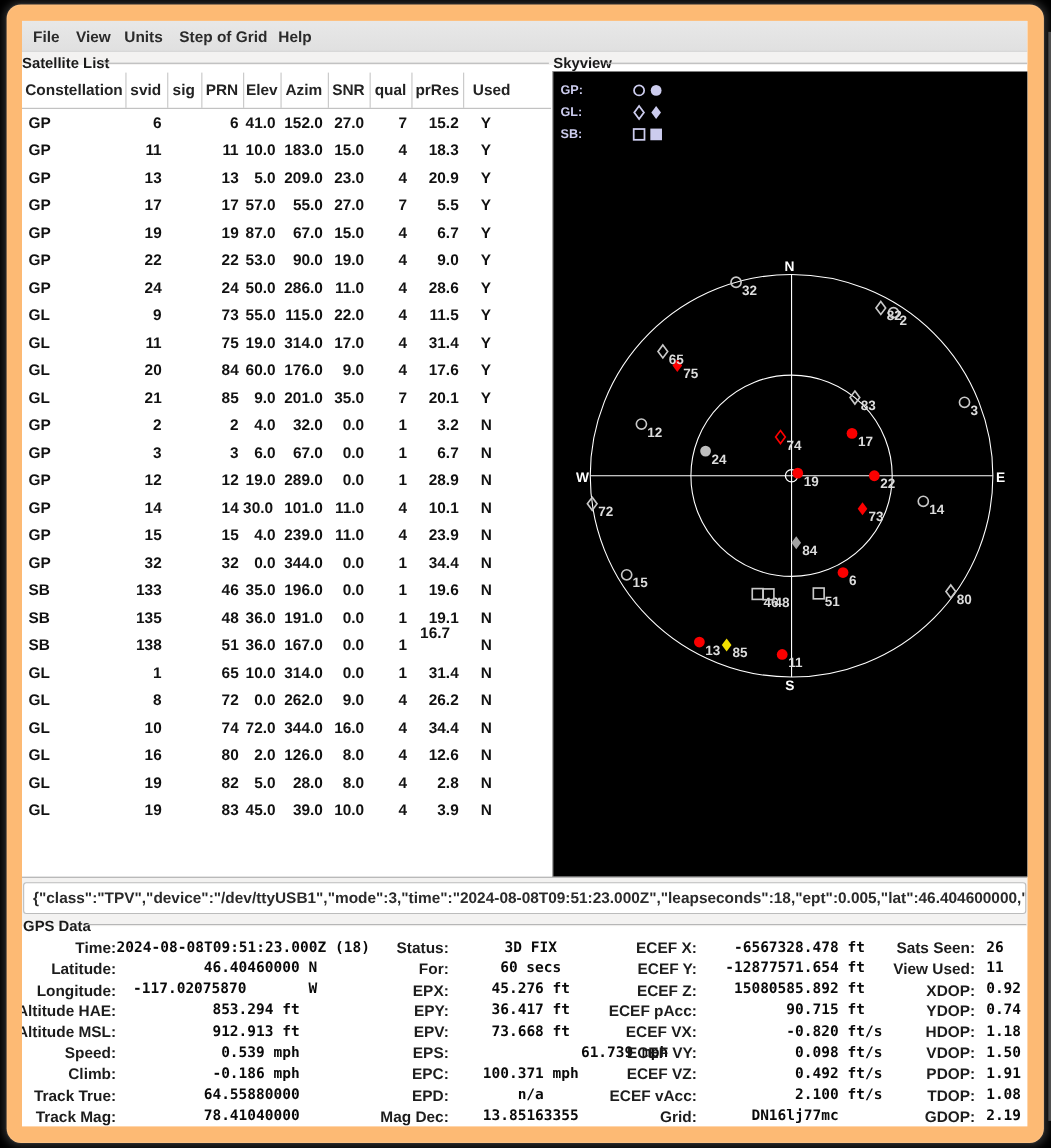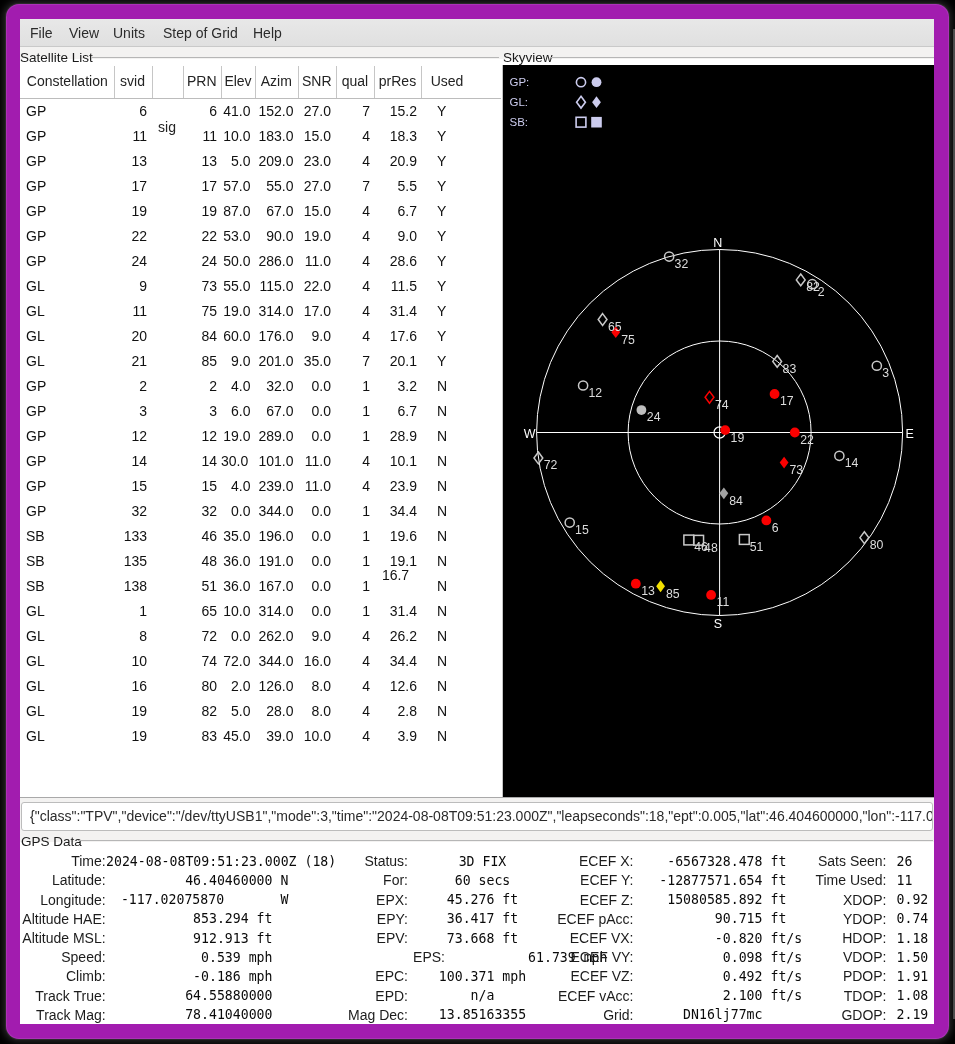--- a/index.html
+++ b/index.html
@@ -1,21 +1,21 @@
 <!DOCTYPE html>
 <html><head>
 <meta charset="utf-8">
 <style>
   * { margin:0; padding:0; box-sizing:border-box; }
   html,body { width:955px; height:1044px; background:#000; overflow:hidden;
     font-family:"Liberation Sans", sans-serif; }
   #window { position:absolute; left:6px; top:4px; width:943px; height:1035px;
-    background:#a21caf; border-radius:13px;
+    background:#fdba74; border-radius:13px;
     box-shadow: inset 0 0 0 1px rgba(255,255,255,0.10), 0 0 0 1px #2a2a2a,
-      0 0 7px 3px rgba(130,130,130,0.30); }
+      0 0 7px 3px rgba(130,130,130,0.30); font-weight: bold; }
   #edge-glow { position:absolute; left:947px; top:25px; width:8px; height:990px;
     background:linear-gradient(90deg, #4a4a4a, #5f5f5f); }
   #content { position:absolute; left:14px; top:15px; width:914px; height:1004.5px;
     background:#ffffff; overflow:hidden; }
   .bg-band { position:absolute; left:0; width:914px; background:#f3f2f1; }
   
   #menubar { position:absolute; left:0; top:0; width:914px; height:28px;
     background:linear-gradient(#e8e8e8, #e0e0e0); border-bottom:1px solid #c9c9c9; }
   .menu-item { position:absolute; top:0; height:28px; line-height:28px;
     font-size:14px; color:#2b2b2b; white-space:pre; }
@@ -57,21 +57,21 @@
         <span class="menu-item" style="left: 93px;">Units</span>
         <span class="menu-item" style="left: 143px;">Step of Grid</span>
         <span class="menu-item" style="left: 233px;">Help</span>
       </div>
     <span class="frame-label" id="satlist-label" style="left:0px; top:31px;">Satellite List</span>
     <div class="frame-line" style="left:72px; top:37.6px; width:407px;"></div>
     <div id="sat-table">
         <span class="th" style="left: 1px; width: 92.5px;">Constellation</span>
         <span class="th" style="left: 93.5px; width: 38px;">svid</span>
         <div class="col-sep" style="left: 93.5px;"></div>
-        <span class="th" style="left: 131.5px; width: 31px; margin-top: 46px;">sig</span>
+        <span class="th" style="left: 131.5px; width: 31px;">sig</span>
         <div class="col-sep" style="left: 131.5px;"></div>
         <span class="th" style="left: 162.5px; width: 38.5px;">PRN</span>
         <div class="col-sep" style="left: 162.5px;"></div>
         <span class="th" style="left: 201px; width: 34px;">Elev</span>
         <div class="col-sep" style="left: 201px;"></div>
         <span class="th" style="left: 235px; width: 42.5px;">Azim</span>
         <div class="col-sep" style="left: 235px;"></div>
         <span class="th" style="left: 277.5px; width: 38.5px;">SNR</span>
         <div class="col-sep" style="left: 277.5px;"></div>
         <span class="th" style="left: 316px; width: 38px; text-align: center;">qual</span>
@@ -420,21 +420,21 @@
         <span class="gps-label" style="top: 834.2px; left: 238px; width: 150px;">Status:</span>
         <span class="gps-val" style="top: 834.8px; left: 337.5px; width: 250px; text-align: center;">3D FIX</span>
         <span class="gps-label" style="top: 853.4px; left: 238px; width: 150px;">For:</span>
         <span class="gps-val" style="top: 854px; left: 337.5px; width: 250px; text-align: center;">60 secs</span>
         <span class="gps-label" style="top: 872.6px; left: 238px; width: 150px;">EPX:</span>
         <span class="gps-val" style="top: 873.2px; left: 337.5px; width: 250px; text-align: center;">45.276 ft</span>
         <span class="gps-label" style="top: 891.8px; left: 238px; width: 150px;">EPY:</span>
         <span class="gps-val" style="top: 892.4px; left: 337.5px; width: 250px; text-align: center;">36.417 ft</span>
         <span class="gps-label" style="top: 911px; left: 238px; width: 150px;">EPV:</span>
         <span class="gps-val" style="top: 911.6px; left: 337.5px; width: 250px; text-align: center;">73.668 ft</span>
-        <span class="gps-label" style="top: 930.2px; left: 238px; width: 150px; margin-left: 37px;">EPS:</span>
+        <span class="gps-label" style="top: 930.2px; left: 238px; width: 150px;">EPS:</span>
         <span class="gps-val" style="top: 930.8px; left: 337.5px; width: 250px; text-align: right;">61.739 mph</span>
         <span class="gps-label" style="top: 949.4px; left: 238px; width: 150px;">EPC:</span>
         <span class="gps-val" style="top: 950px; left: 337.5px; width: 250px; text-align: center;">100.371 mph</span>
         <span class="gps-label" style="top: 968.6px; left: 238px; width: 150px;">EPD:</span>
         <span class="gps-val" style="top: 969.2px; left: 337.5px; width: 250px; text-align: center;">n/a</span>
         <span class="gps-label" style="top: 987.8px; left: 238px; width: 150px;">Mag Dec:</span>
         <span class="gps-val" style="top: 988.4px; left: 337.5px; width: 250px; text-align: center;">13.85163355</span>
         <span class="gps-label" style="top: 834.2px; left: 463.5px; width: 150px;">ECEF X:</span>
         <span class="gps-val" style="top: 834.8px; left: 742.5px;"> ft</span>
         <span class="gps-val" style="top: 834.8px; left: 542.5px; width: 200px; text-align: right;">-6567328.478</span>
@@ -456,21 +456,21 @@
         <span class="gps-label" style="top: 949.4px; left: 463.5px; width: 150px;">ECEF VZ:</span>
         <span class="gps-val" style="top: 950px; left: 742.5px;"> ft/s</span>
         <span class="gps-val" style="top: 950px; left: 542.5px; width: 200px; text-align: right;">0.492</span>
         <span class="gps-label" style="top: 968.6px; left: 463.5px; width: 150px;">ECEF vAcc:</span>
         <span class="gps-val" style="top: 969.2px; left: 742.5px;"> ft/s</span>
         <span class="gps-val" style="top: 969.2px; left: 542.5px; width: 200px; text-align: right;">2.100</span>
         <span class="gps-label" style="top: 987.8px; left: 463.5px; width: 150px;">Grid:</span>
         <span class="gps-val" style="top: 988.4px; left: 542.5px; width: 200px; text-align: right;">DN16lj77mc</span>
         <span class="gps-label" style="top: 834.2px; left: 716.5px; width: 150px;">Sats Seen:</span>
         <span class="gps-val" style="top: 834.8px; left: 876.5px;">26</span>
-        <span class="gps-label" style="top: 853.4px; left: 716.5px; width: 150px;">Time Used:</span>
+        <span class="gps-label" style="top: 853.4px; left: 716.5px; width: 150px;">View Used:</span>
         <span class="gps-val" style="top: 854px; left: 876.5px;">11</span>
         <span class="gps-label" style="top: 872.6px; left: 716.5px; width: 150px;">XDOP:</span>
         <span class="gps-val" style="top: 873.2px; left: 876.5px;">0.92</span>
         <span class="gps-label" style="top: 891.8px; left: 716.5px; width: 150px;">YDOP:</span>
         <span class="gps-val" style="top: 892.4px; left: 876.5px;">0.74</span>
         <span class="gps-label" style="top: 911px; left: 716.5px; width: 150px;">HDOP:</span>
         <span class="gps-val" style="top: 911.6px; left: 876.5px;">1.18</span>
         <span class="gps-label" style="top: 930.2px; left: 716.5px; width: 150px;">VDOP:</span>
         <span class="gps-val" style="top: 930.8px; left: 876.5px;">1.50</span>
         <span class="gps-label" style="top: 949.4px; left: 716.5px; width: 150px;">PDOP:</span>

